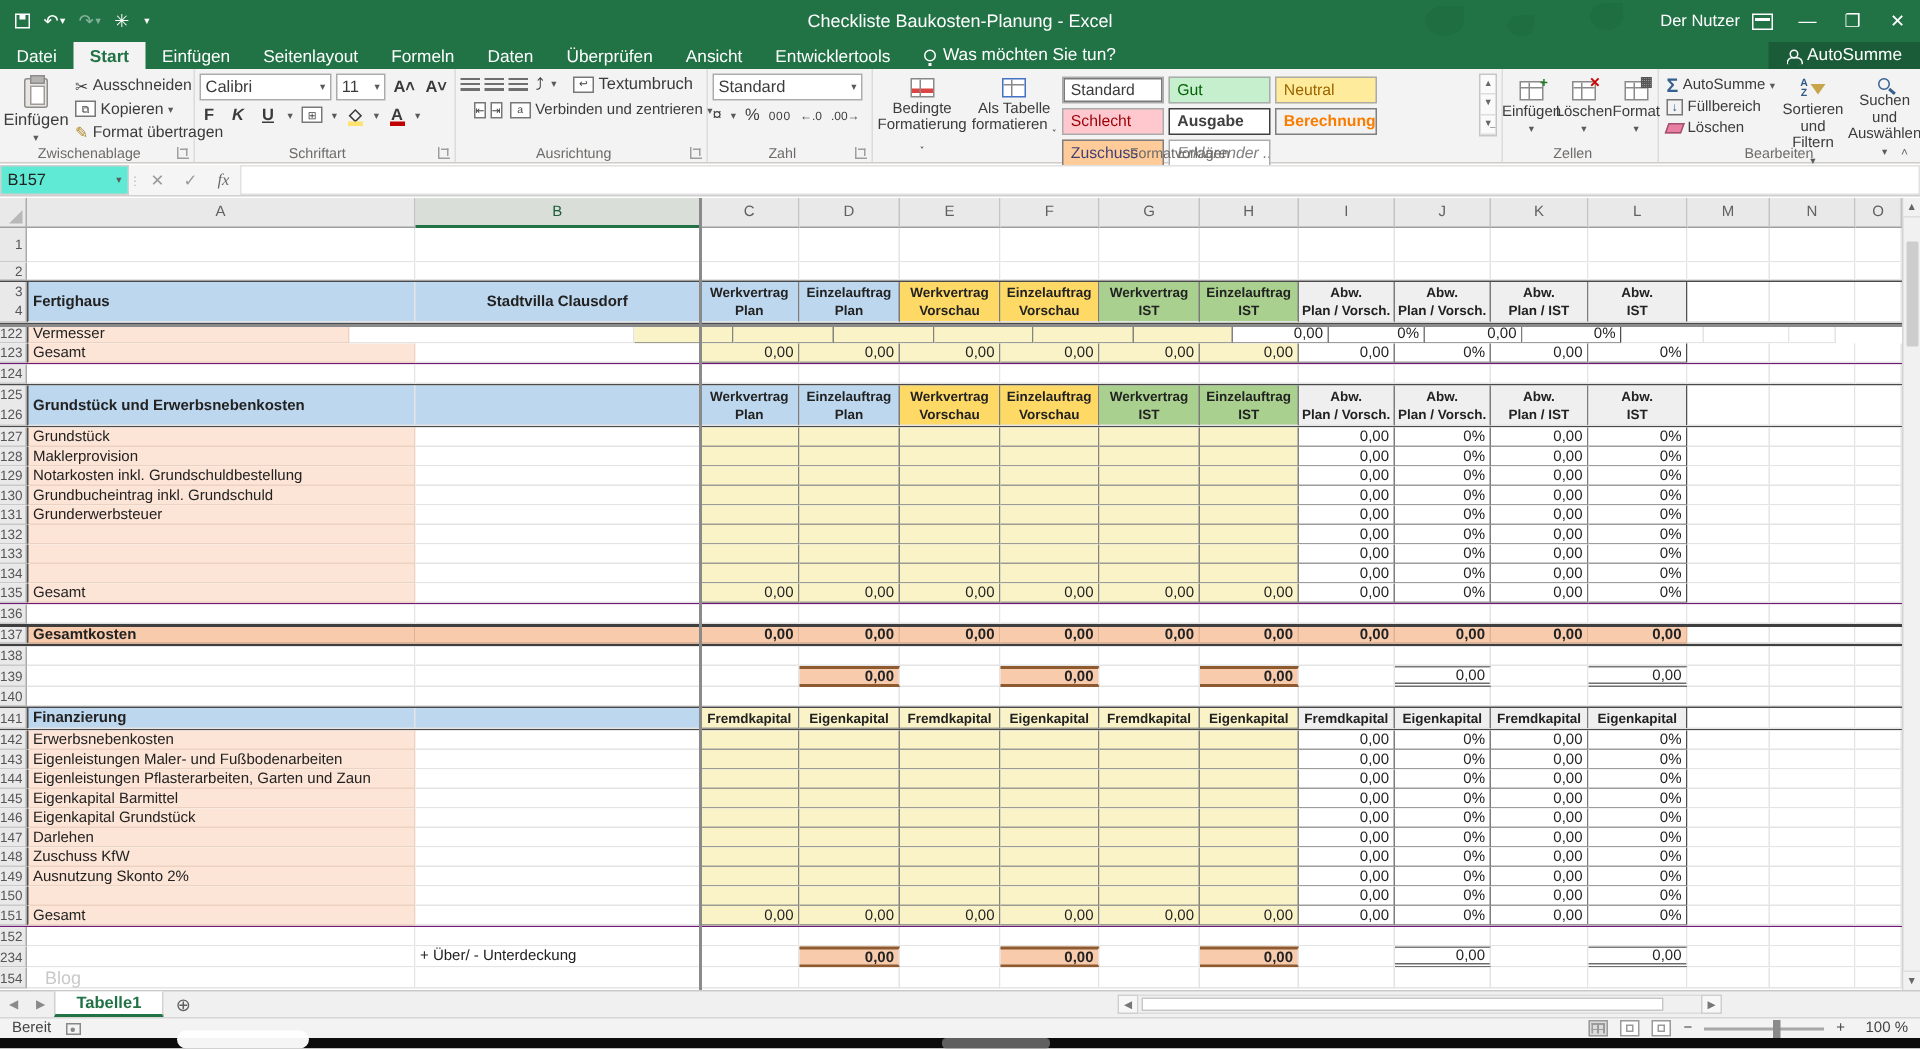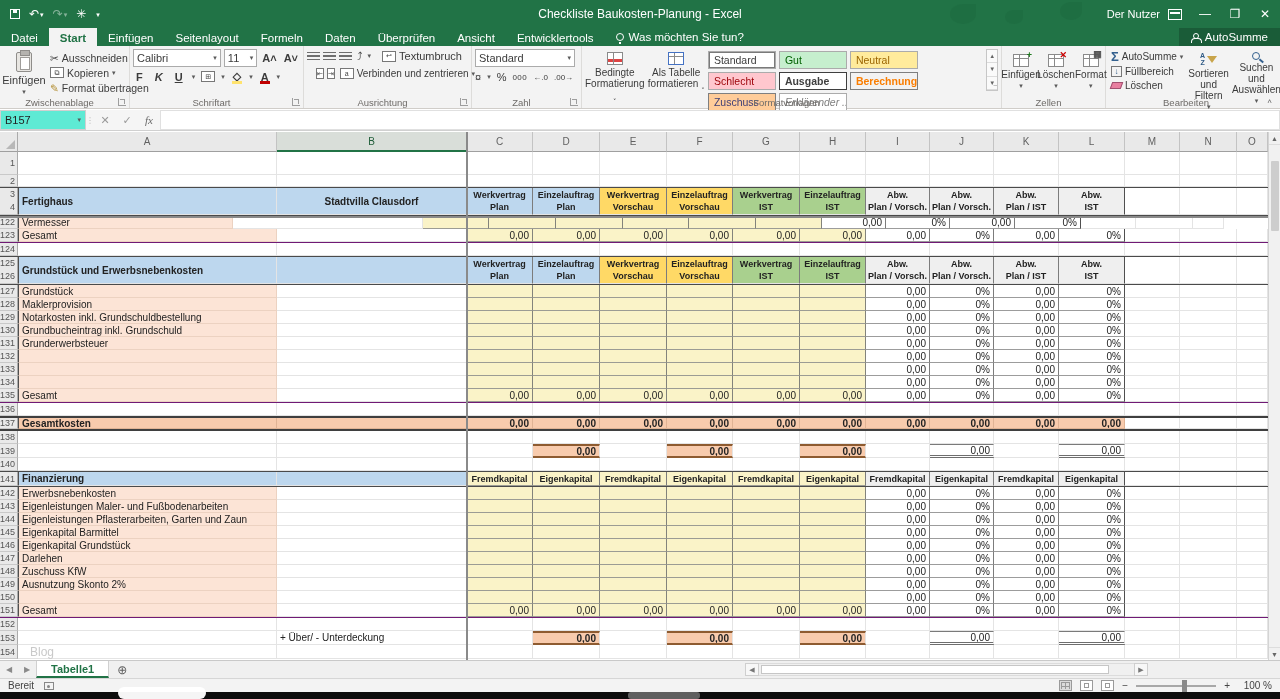--- a/index.html
+++ b/index.html
@@ -1092,21 +1092,21 @@
       <div class="cl " style="width: 66px;"></div>
       <div class="cl " style="width: 64px;"></div>
       <div class="cl " style="width: 64px;"></div>
       <div class="cl " style="width: 65px;"></div>
       <div class="cl " style="width: 66px;"></div>
       <div class="cl " style="width: 55px;"></div>
       <div class="cl " style="width: 57px;"></div>
       <div class="cl " style="width: 31px;"></div>
     </div>
     <div class="row" style="height: 14px;">
-      <div class="rh">153</div>
+      <div class="rh">234</div>
       <div class="cl " style="width: 259px;"></div>
       <div class="cl lbl" style="width: 190px;">+ Über/ - Unterdeckung</div>
       <div class="cl " style="width: 66px;"></div>
       <div class="cl obox num" style="width: 67px;">0,00</div>
       <div class="cl " style="width: 67px;"></div>
       <div class="cl obox num" style="width: 66px;">0,00</div>
       <div class="cl " style="width: 67px;"></div>
       <div class="cl obox num" style="width: 66px;">0,00</div>
       <div class="cl " style="width: 64px;"></div>
       <div class="cl dbox num" style="width: 64px;">0,00</div>

